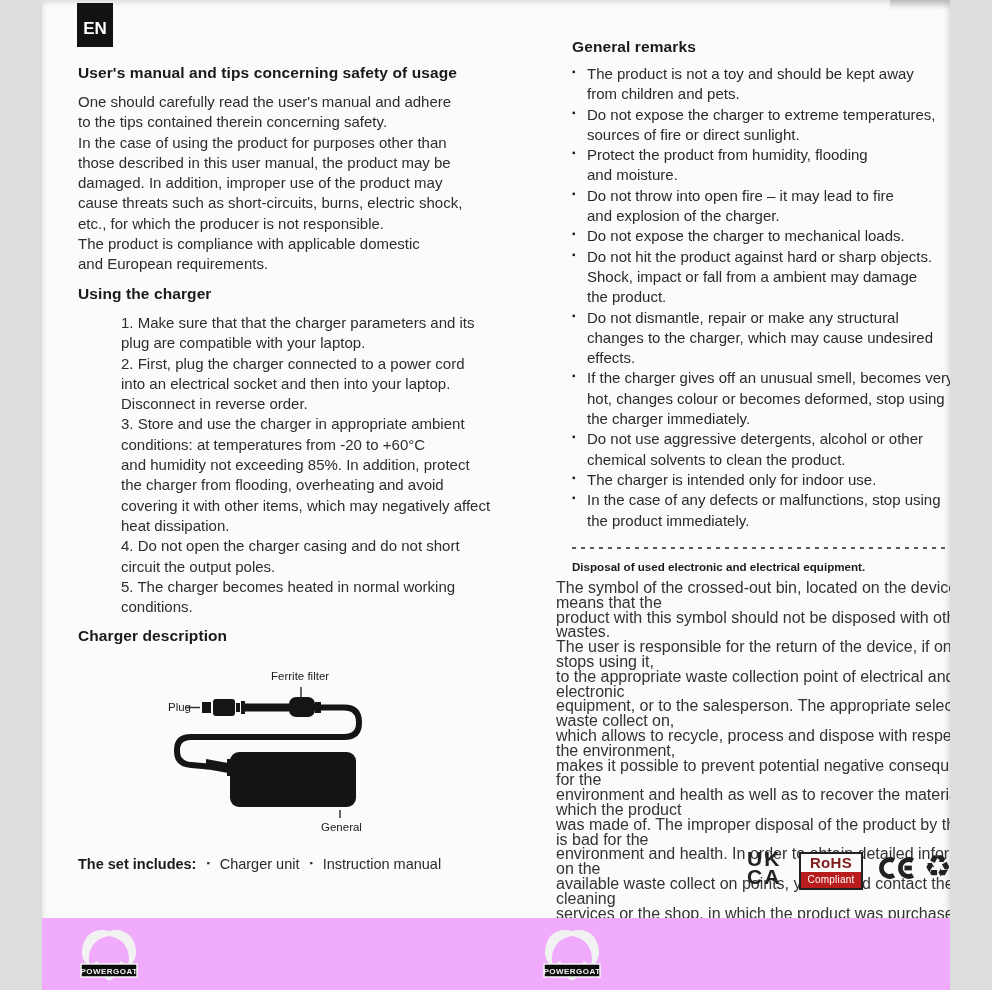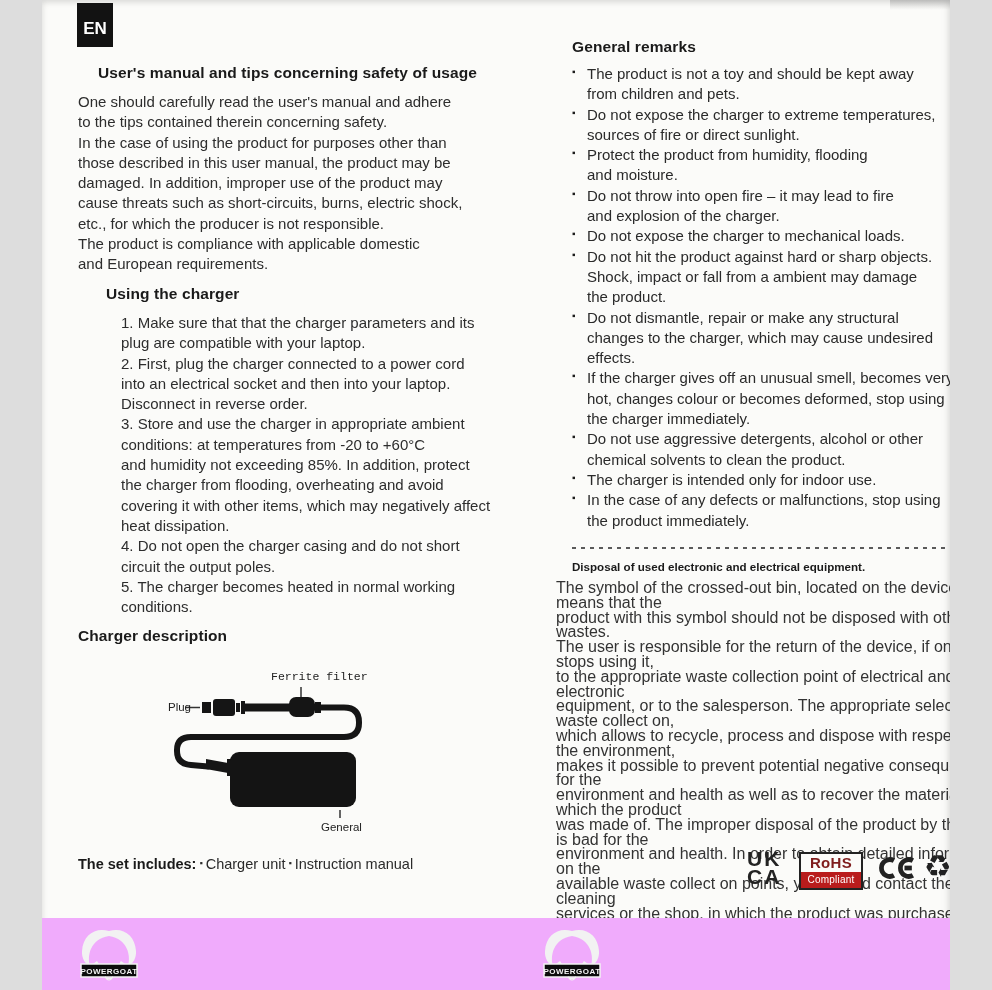--- a/index.html
+++ b/index.html
@@ -24,21 +24,21 @@
   
   .dashes { left:530px; top:547px; width:428px; height:2px;
     background:repeating-linear-gradient(90deg,#5a5a5a 0 4px, transparent 4px 9px); }
   .disposal-h { left:530px; top:560px; font-size:11.6px; font-weight:700; color:#1a1a1a; }
   .disposal-b { left:514px; top:581px; width:445px; font-size:16px; line-height:14.8px;
     white-space:pre-line; color:#333; }
   
   .diagram { left:36px; top:660px; width:460px; height:185px; }
   .dlabel { position:absolute; font-size:11.5px; color:#222; }
   
-  .set-line { left:36px; top:856px; display:flex; align-items:center; gap:3px; font-size:14.5px; }
+  .set-line { left:36px; top:856px; display:flex; align-items:center; gap:10px; font-size:14.5px; }
   .set-line .lbl { font-weight:700; color:#1a1a1a; }
   .set-line .sq { font-size:9px; position:relative; top:-1px; }
   
   .marks { left:705px; top:843px; width:265px; height:56px; }
   .ukca { left:0; top:7px; font-size:21px; font-weight:800; line-height:17.5px;
     letter-spacing:2px; color:#222; }
   .rohs { left:52px; top:9px; width:64px; border:2.5px solid #222; text-align:center; background:#fbfbf9; }
   .rohs-top { font-size:15px; font-weight:800; color:#7f1d1d; padding:0 0 1px; letter-spacing:.3px; }
   .rohs-bot { background:#b91c1c; color:#fff; font-size:10px; padding:2px 0 3px; letter-spacing:.2px; }
   .ce { left:128px; top:14px; }
@@ -55,33 +55,33 @@
 <body>
 
 <div class="page">
 
   <div class="abs corner-smudge"></div>
 
   <div class="abs en-badge">
     <span>EN</span>
   </div>
 
-  <h2 class="abs h" style="left:36px; top:64px;margin-left:20px;">User's manual and tips concerning safety of usage</h2>
+  <h2 class="abs h" style="left:36px; top:64px;">User's manual and tips concerning safety of usage</h2>
 
   <div class="abs body-text" style="left:36px; top:92px; width:462px;">One should carefully read the user's manual and adhere
 to the tips contained therein concerning safety.
 In the case of using the product for purposes other than
 those described in this user manual, the product may be
 damaged. In addition, improper use of the product may
 cause threats such as short-circuits, burns, electric shock,
 etc., for which the producer is not responsible.
 The product is compliance with applicable domestic
 and European requirements.</div>
 
-  <h2 class="abs h" style="left:36px; top:285px;margin-left:28px;">Using the charger</h2>
+  <h2 class="abs h" style="left:36px; top:285px;">Using the charger</h2>
 
   <div class="abs body-text" style="left:36px; top:313px; width:462px;margin-left:43px;">1. Make sure that that the charger parameters and its
 plug are compatible with your laptop.
 2. First, plug the charger connected to a power cord
 into an electrical socket and then into your laptop.
 Disconnect in reverse order.
 3. Store and use the charger in appropriate ambient
 conditions: at temperatures from -20 to +60°C
 and humidity not exceeding 85%. In addition, protect
 the charger from flooding, overheating and avoid
@@ -114,21 +114,21 @@
 
       <path d="M243 47.5 H266 Q281 47.5 281 62 V63 Q281 77 266 77 H113 Q99 77 99 90 V91 Q99 104 113 105 L130 106.5" fill="none" stroke="#151515" stroke-width="6" stroke-linecap="round"></path>
 
       <path d="M128 99 L150 103 L150 113 L128 109 Z" fill="#151515"></path>
       <rect x="149" y="99" width="9" height="17" fill="#151515"></rect>
 
       <rect x="152" y="92" width="126" height="55" rx="9" fill="#141414"></rect>
 
       <line x1="262" y1="150" x2="262" y2="158" stroke="#333" stroke-width="1.5"></line>
     </svg>
-    <span class="dlabel" style="left:193px; top:10px;font-family:Liberation Mono, monospace;">Ferrite filter</span>
+    <span class="dlabel" style="left:193px; top:10px;">Ferrite filter</span>
     <span class="dlabel" style="left:82px; top:41px;padding-left:8px;">Plug</span>
     <span class="dlabel" style="left:243px; top:161px;">General</span>
   </div>
 
   <div class="abs set-line">
     <span class="lbl">The set includes:</span>
     <span class="sq">▪</span>
     <span>Charger unit</span>
     <span class="sq">▪</span>
     <span>Instruction manual</span>

